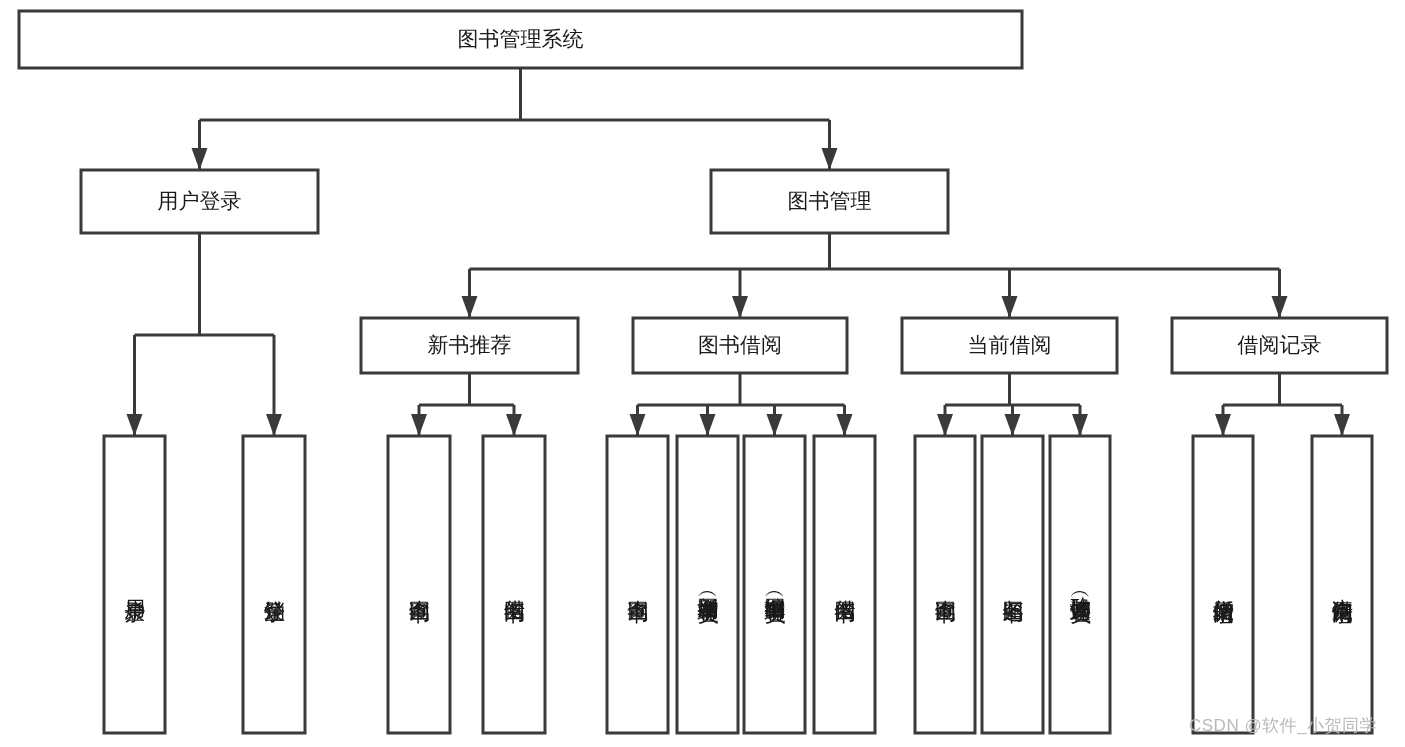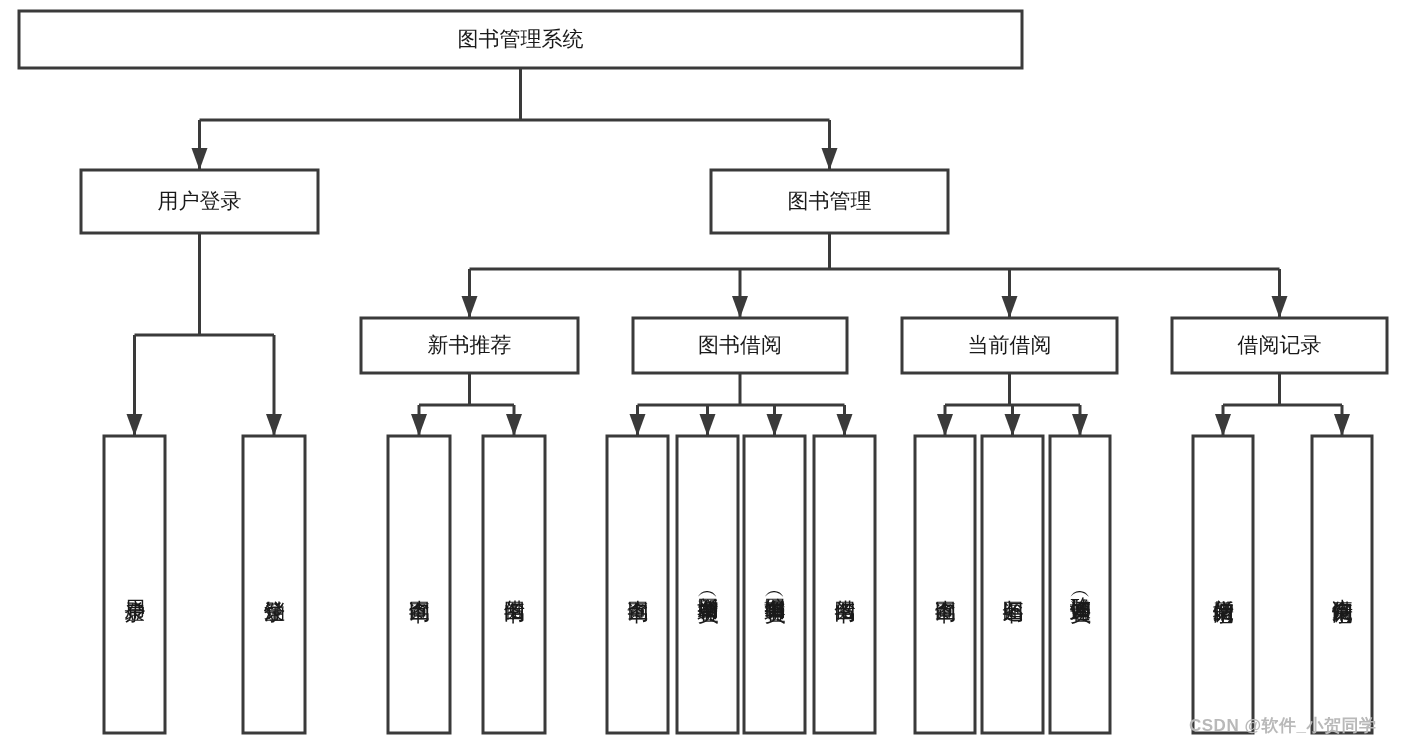--- a/index.html
+++ b/index.html
@@ -67,21 +67,20 @@
   }
   .watermark {
     position: absolute;
     left: 1189px;
     top: 714px;
     font-family: "Liberation Sans", "DejaVu Sans", sans-serif;
     font-size: 17px;
     color: #b9b9b9;
     white-space: nowrap;
     letter-spacing: 0.5px;
-    font-weight: bold;
   }
 </style>
 </head>
 <body>
 
 <div id="diagram-root">
   <svg class="diagram-canvas" viewBox="0 0 1405 747">
     <g id="connector-layer">
         <path d="M520.5 68 L520.5 120" class="connector"></path>
         <path d="M199.5 120 L829.5 120" class="connector"></path>

